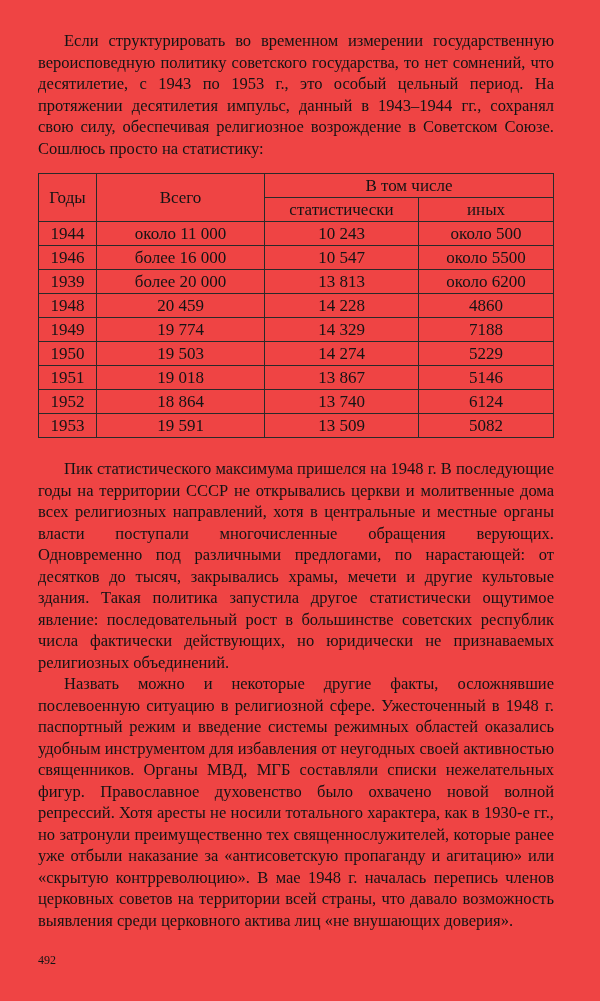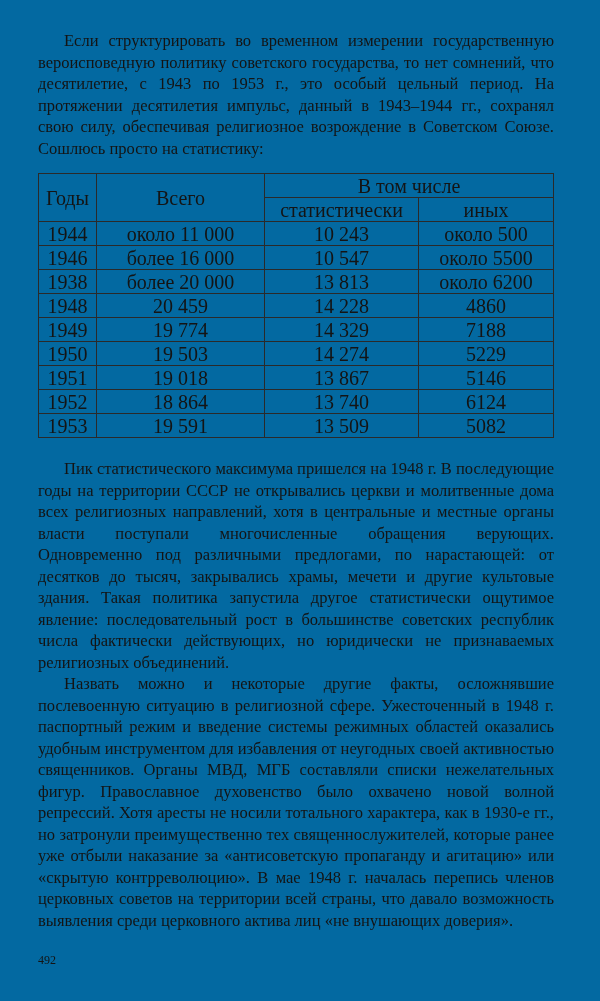--- a/index.html
+++ b/index.html
@@ -4,39 +4,39 @@
 <style>
   html, body {
     margin: 0;
     padding: 0;
     background: #ffffff;
   }
   .page {
     position: relative;
     width: 600px;
     height: 1001px;
-    background: #0369a1;
+    background: #ef4444;
     box-sizing: border-box;
     padding: 30px 46px 0 38px;
     font-family: "Liberation Serif", "DejaVu Serif", serif;
     font-size: 16.5px;
     line-height: 21.5px;
     color: #141414;
     overflow: hidden;
   }
   .para {
     text-align: justify;
     text-indent: 26px;
     margin: 0;
   }
   .stats-table {
     width: 100%;
     border-collapse: collapse;
     margin: 14px 0 20px 0;
-    font-size: 20px;
+    font-size: 17px;
     line-height: 18px;
     color: #141414;
   }
   .stats-table td, .stats-table th {
     border: 1px solid #2a2a2a;
     padding: 2.5px 4px;
     font-weight: normal;
     text-align: center;
     vertical-align: middle;
   }
@@ -83,21 +83,21 @@
         <td>10 243</td>
         <td>около 500</td>
       </tr>
       <tr>
         <td>1946</td>
         <td>более 16 000</td>
         <td>10 547</td>
         <td>около 5500</td>
       </tr>
       <tr>
-        <td>1938</td>
+        <td>1939</td>
         <td>более 20 000</td>
         <td>13 813</td>
         <td>около 6200</td>
       </tr>
       <tr>
         <td>1948</td>
         <td>20 459</td>
         <td>14 228</td>
         <td>4860</td>
       </tr>

